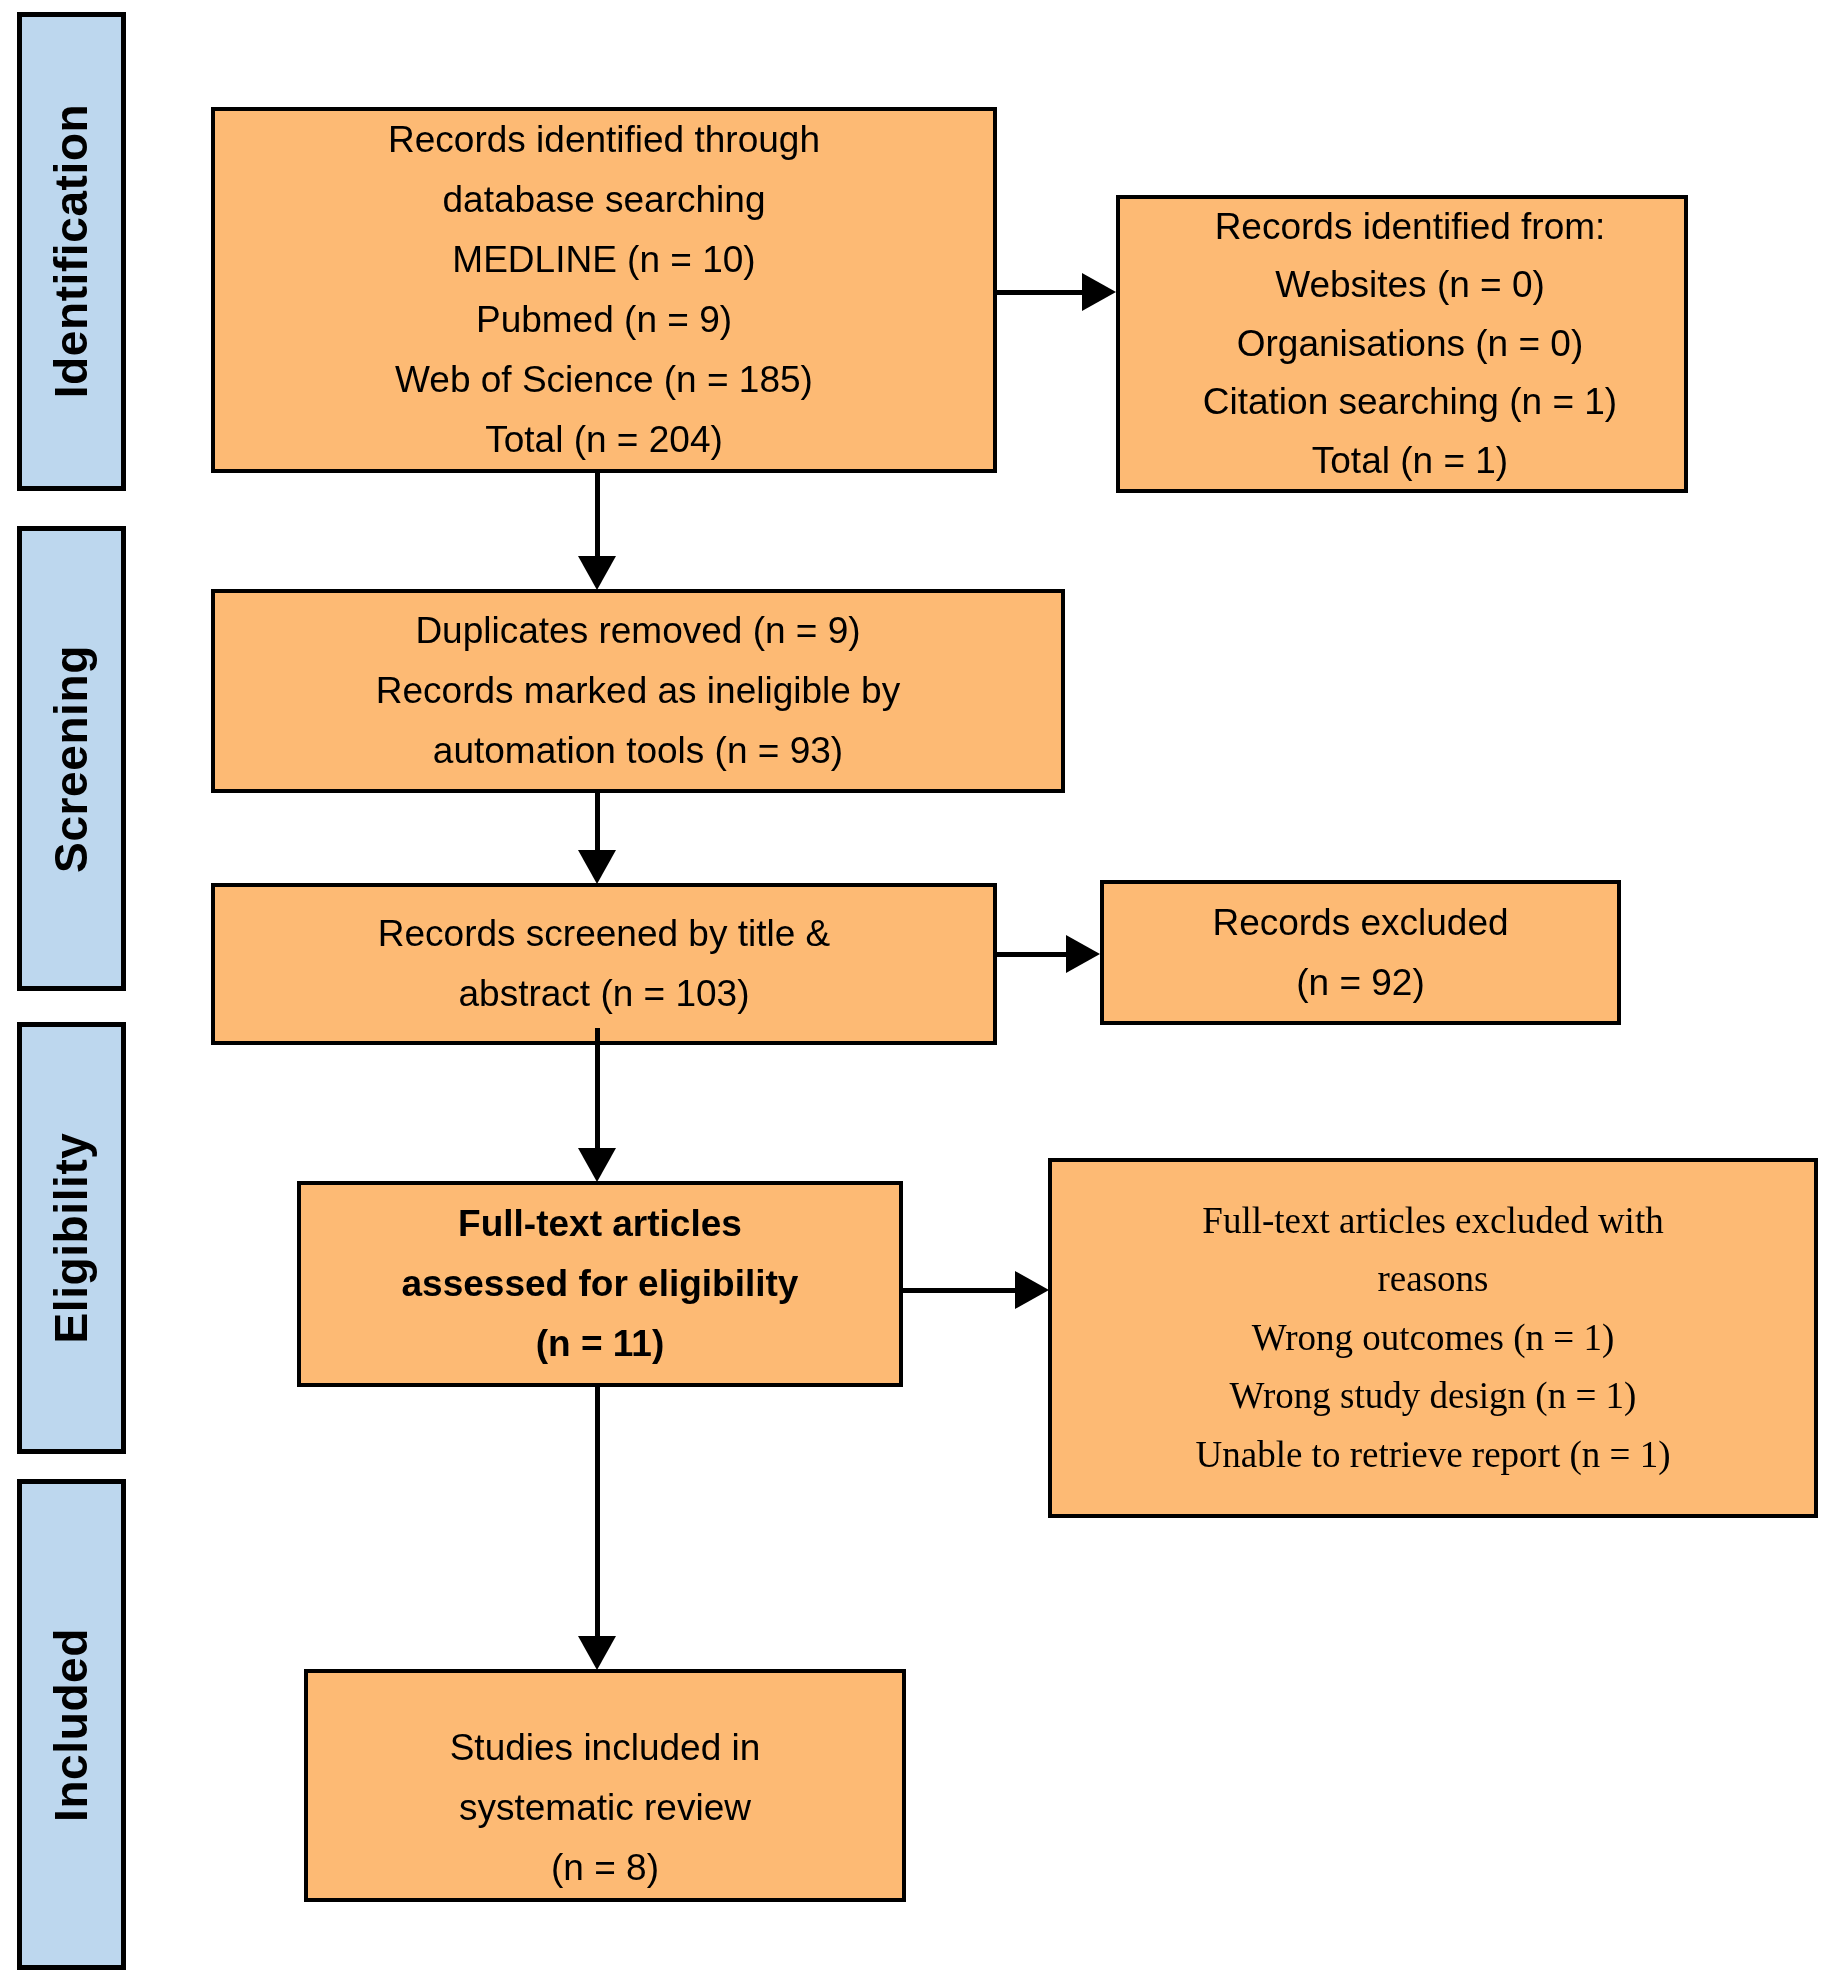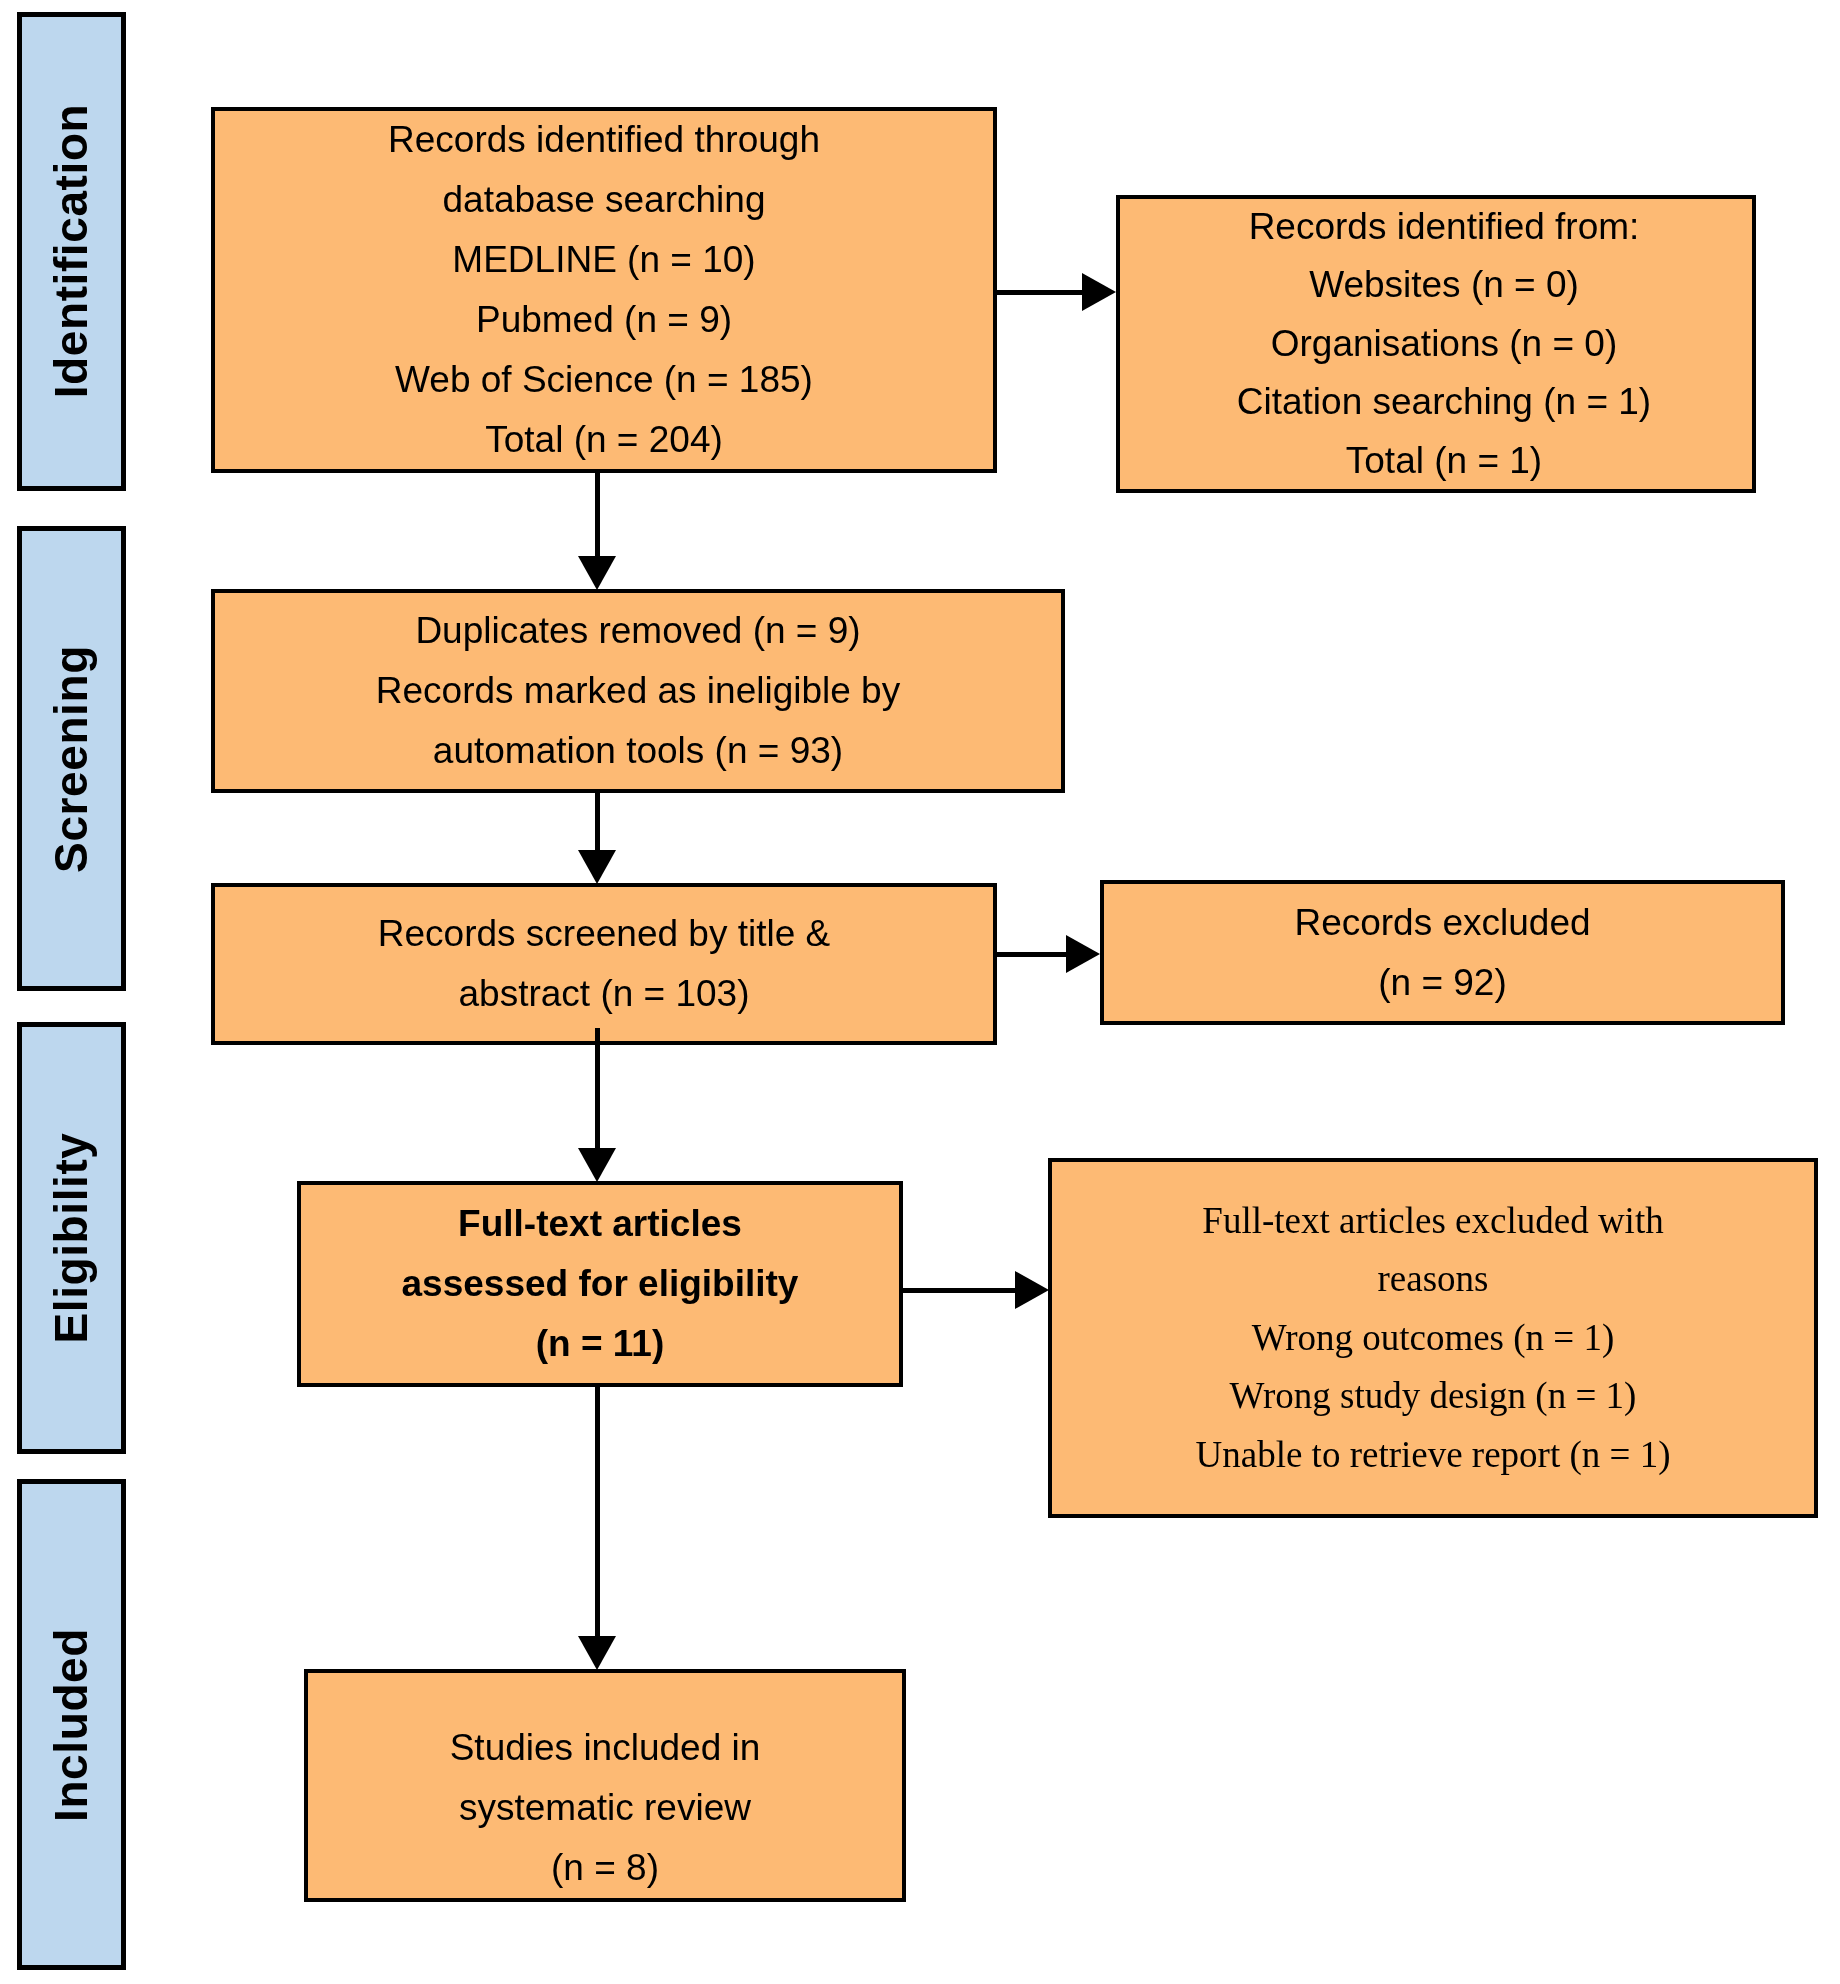--- a/index.html
+++ b/index.html
@@ -103,40 +103,40 @@
 
   <div class="fbox" style="left:211px;top:107px;width:786px;height:366px;">
     <div class="txt">Records identified through
 database searching
 MEDLINE (n = 10)
 Pubmed (n = 9)
 Web of Science (n = 185)
 Total (n = 204)</div>
   </div>
 
-  <div class="fbox small-line" style="left:1116px;top:195px;width:640px;height:298px;padding-left:16px;">
+  <div class="fbox small-line" style="left:1116px;top:195px;width:572px;height:298px;padding-left:16px;">
     <div class="txt">Records identified from:
 Websites (n = 0)
 Organisations (n = 0)
 Citation searching (n = 1)
 Total (n = 1)</div>
   </div>
 
   <div class="fbox" style="left:211px;top:589px;width:854px;height:204px;align-items:center;">
     <div class="txt">Duplicates removed (n = 9)
 Records marked as ineligible by
 automation tools (n = 93)</div>
   </div>
 
   <div class="fbox" style="left:211px;top:883px;width:786px;height:162px;">
     <div class="txt">Records screened by title &amp;
 abstract (n = 103)</div>
   </div>
 
-  <div class="fbox" style="left:1100px;top:880px;width:685px;height:145px;">
+  <div class="fbox" style="left:1100px;top:880px;width:521px;height:145px;">
     <div class="txt">Records excluded
 (n = 92)</div>
   </div>
 
   <div class="fbox" style="left:297px;top:1181px;width:606px;height:206px;font-weight:bold;">
     <div class="txt">Full-text articles
 assessed for eligibility
 (n = 11)</div>
   </div>
 

